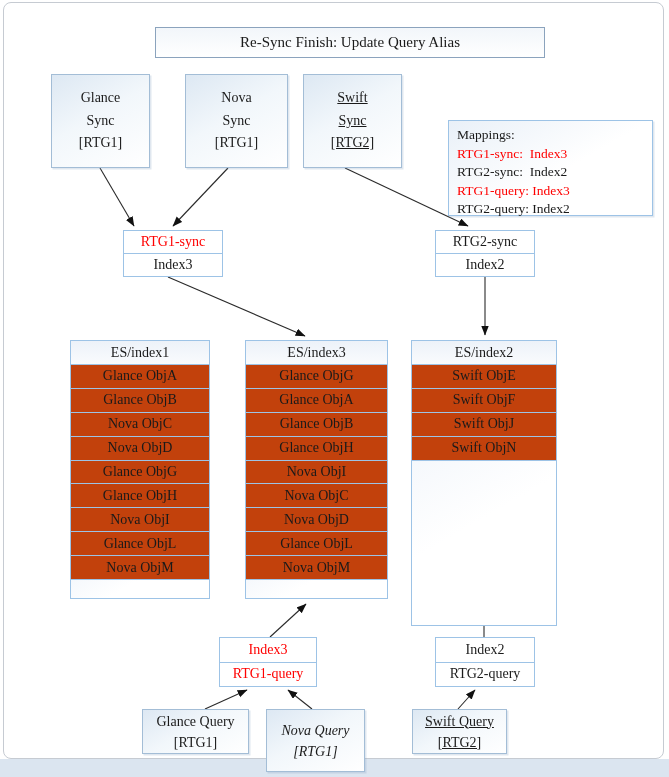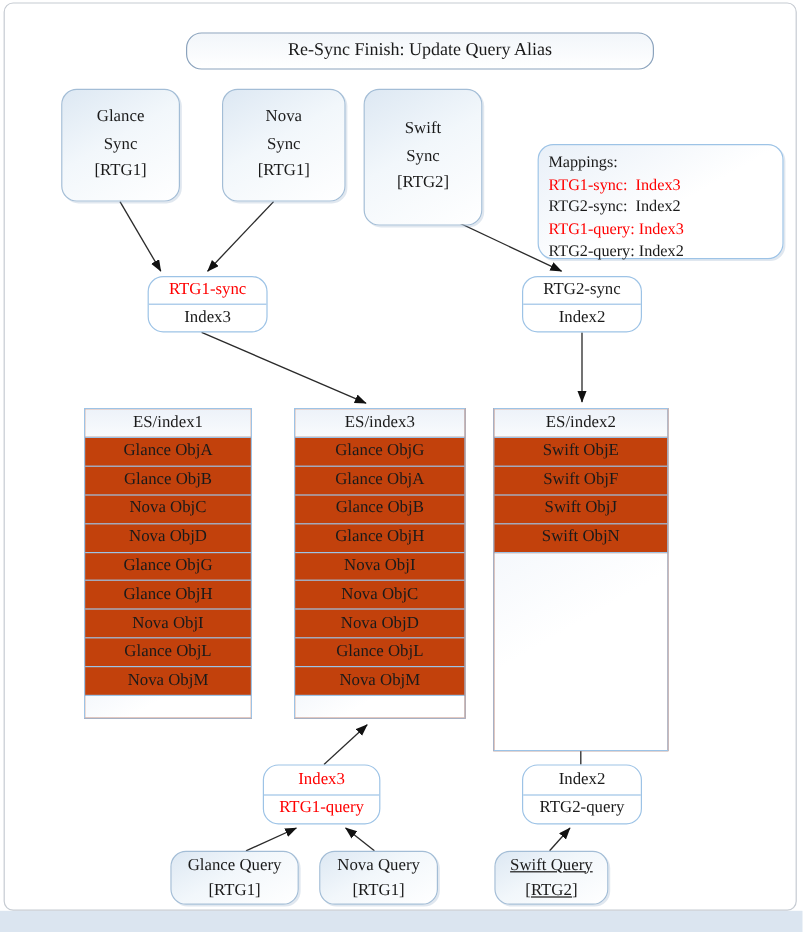--- a/index.html
+++ b/index.html
@@ -10,21 +10,20 @@
   .bottom-strip { position:absolute; left:0; top:759px; width:669px; height:18px; background:#dbe5f0; z-index:0; }
   .card {
     position:absolute; left:3px; top:2px; width:661px; height:757px;
     background:#ffffff; border:1px solid #c6cbd2; border-radius:8px; z-index:1; box-sizing:border-box;
   }
   svg.arrows { position:absolute; left:0; top:0; width:669px; height:777px; z-index:2; pointer-events:none; }
   .box {
     position:absolute; box-sizing:border-box; z-index:3;
     display:flex; align-items:center; justify-content:center; text-align:center;
     font-size:14px;
-    border-radius:13px;
   }
   .title-box {
     border:1px solid #8ba3bd; background:linear-gradient(#f2f6fa,#ffffff);
     font-size:15px;
   }
   .sync {
     border:1px solid #a3bdd6;
     background:linear-gradient(150deg,#dde8f3 0%, #f2f7fb 45%, #ffffff 100%);
     box-shadow:1.5px 1.5px 0 rgba(130,160,190,0.25);
     line-height:1.6; white-space:pre-line;
@@ -88,21 +87,21 @@
   </svg>
 
   <div class="box title-box" style="left:155px; top:27px; width:390px; height:31px;">Re-Sync Finish: Update Query Alias</div>
 
   <div class="box sync" style="left:51px; top:74px; width:99px; height:94px;">Glance
 Sync
 [RTG1]</div>
   <div class="box sync" style="left:185px; top:74px; width:103px; height:94px;">Nova
 Sync
 [RTG1]</div>
-  <div class="box sync" style="left:303px; top:74px; width:99px; height:114px;">Swift
+  <div class="box sync" style="left:303px; top:74px; width:99px; height:94px;text-decoration:underline;">Swift
 Sync
 [RTG2]</div>
 
   <div class="box mapping-box" style="left:448px; top:74px; width:205px; height:96px;margin-top:46px;">
     <div>Mappings:</div>
     <div class="red">RTG1-sync:  Index3</div>
     <div>RTG2-sync:  Index2</div>
     <div class="red">RTG1-query: Index3</div>
     <div>RTG2-query: Index2</div>
   </div>
@@ -157,17 +156,17 @@
     <div class="cell red">Index3</div>
     <div class="cell red">RTG1-query</div>
   </div>
   <div class="box alias" style="left:435px; top:637px; width:100px; height:50px;">
     <div class="cell">Index2</div>
     <div class="cell">RTG2-query</div>
   </div>
 
   <div class="box sync" style="left:142px; top:709px; width:107px; height:45px; line-height:1.5;">Glance Query
 [RTG1]</div>
-  <div class="box sync" style="left:266px; top:709px; width:99px; height:45px; line-height:1.5;">Nova Query
+  <div class="box sync" style="left:266px; top:709px; width:99px; height:63px; line-height:1.5;font-style:italic;">Nova Query
 [RTG1]</div>
   <div class="box sync" style="left:412px; top:709px; width:95px; height:45px; line-height:1.5;text-decoration:underline;">Swift Query
 [RTG2]</div>
 </div>
 
 </body></html>

